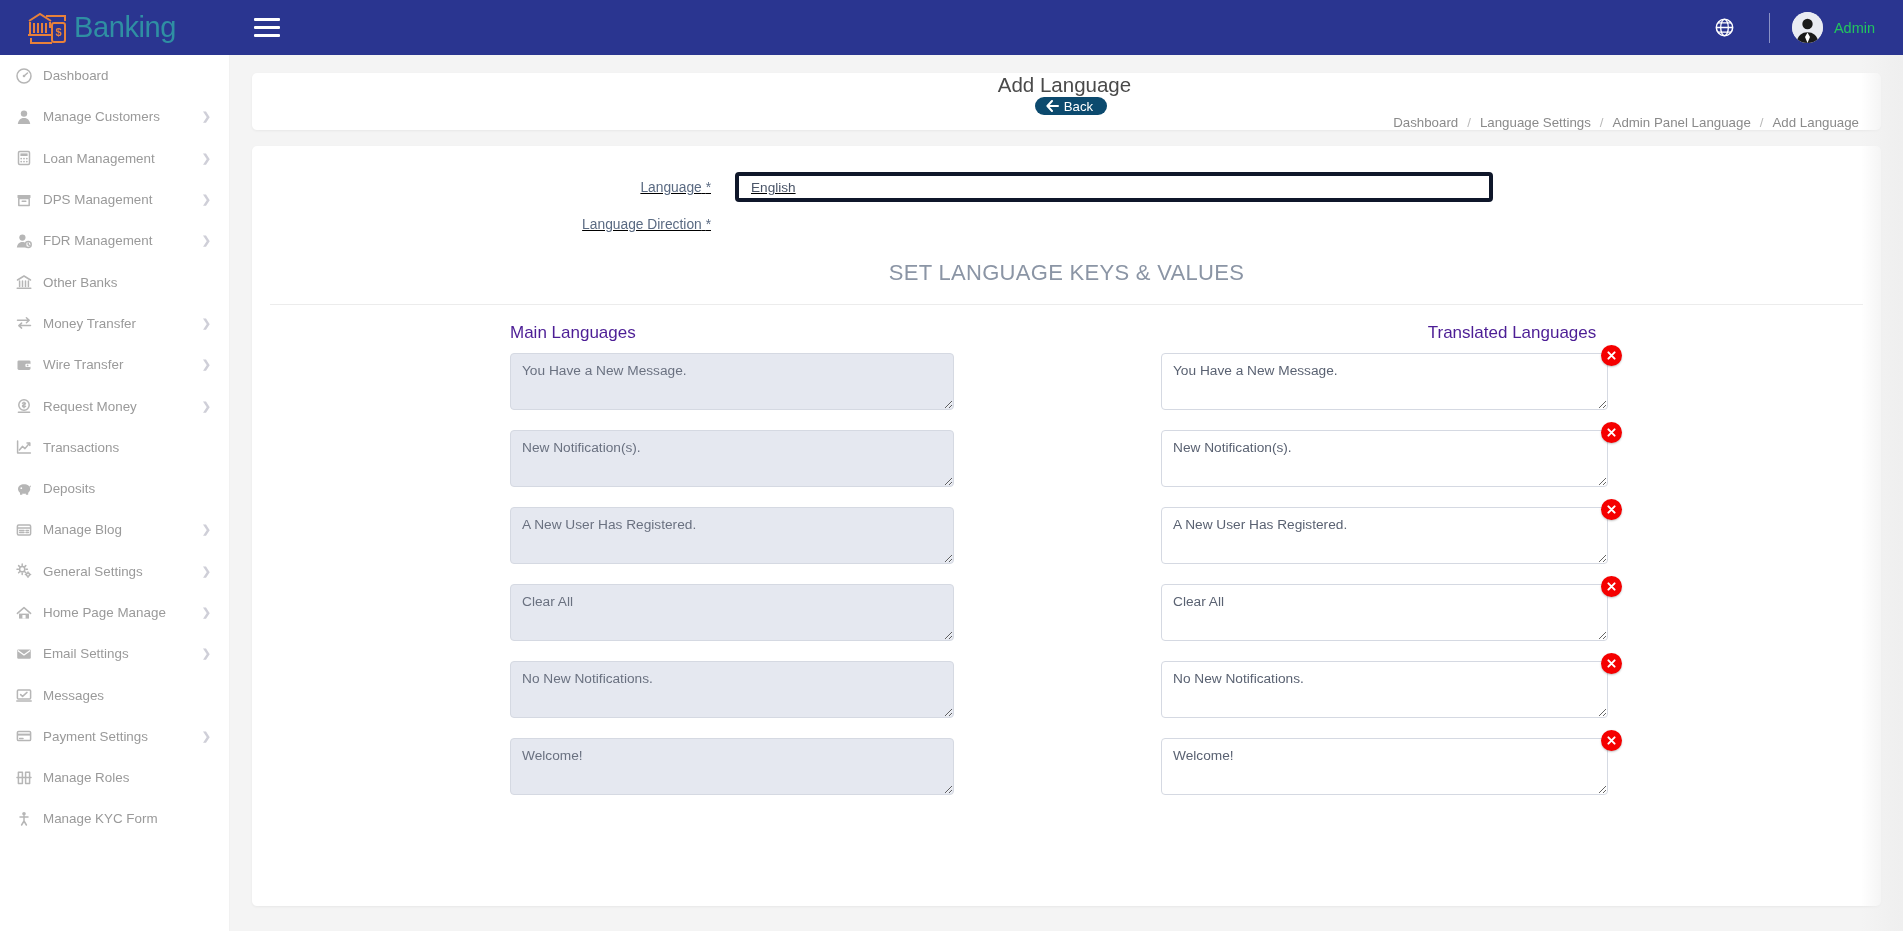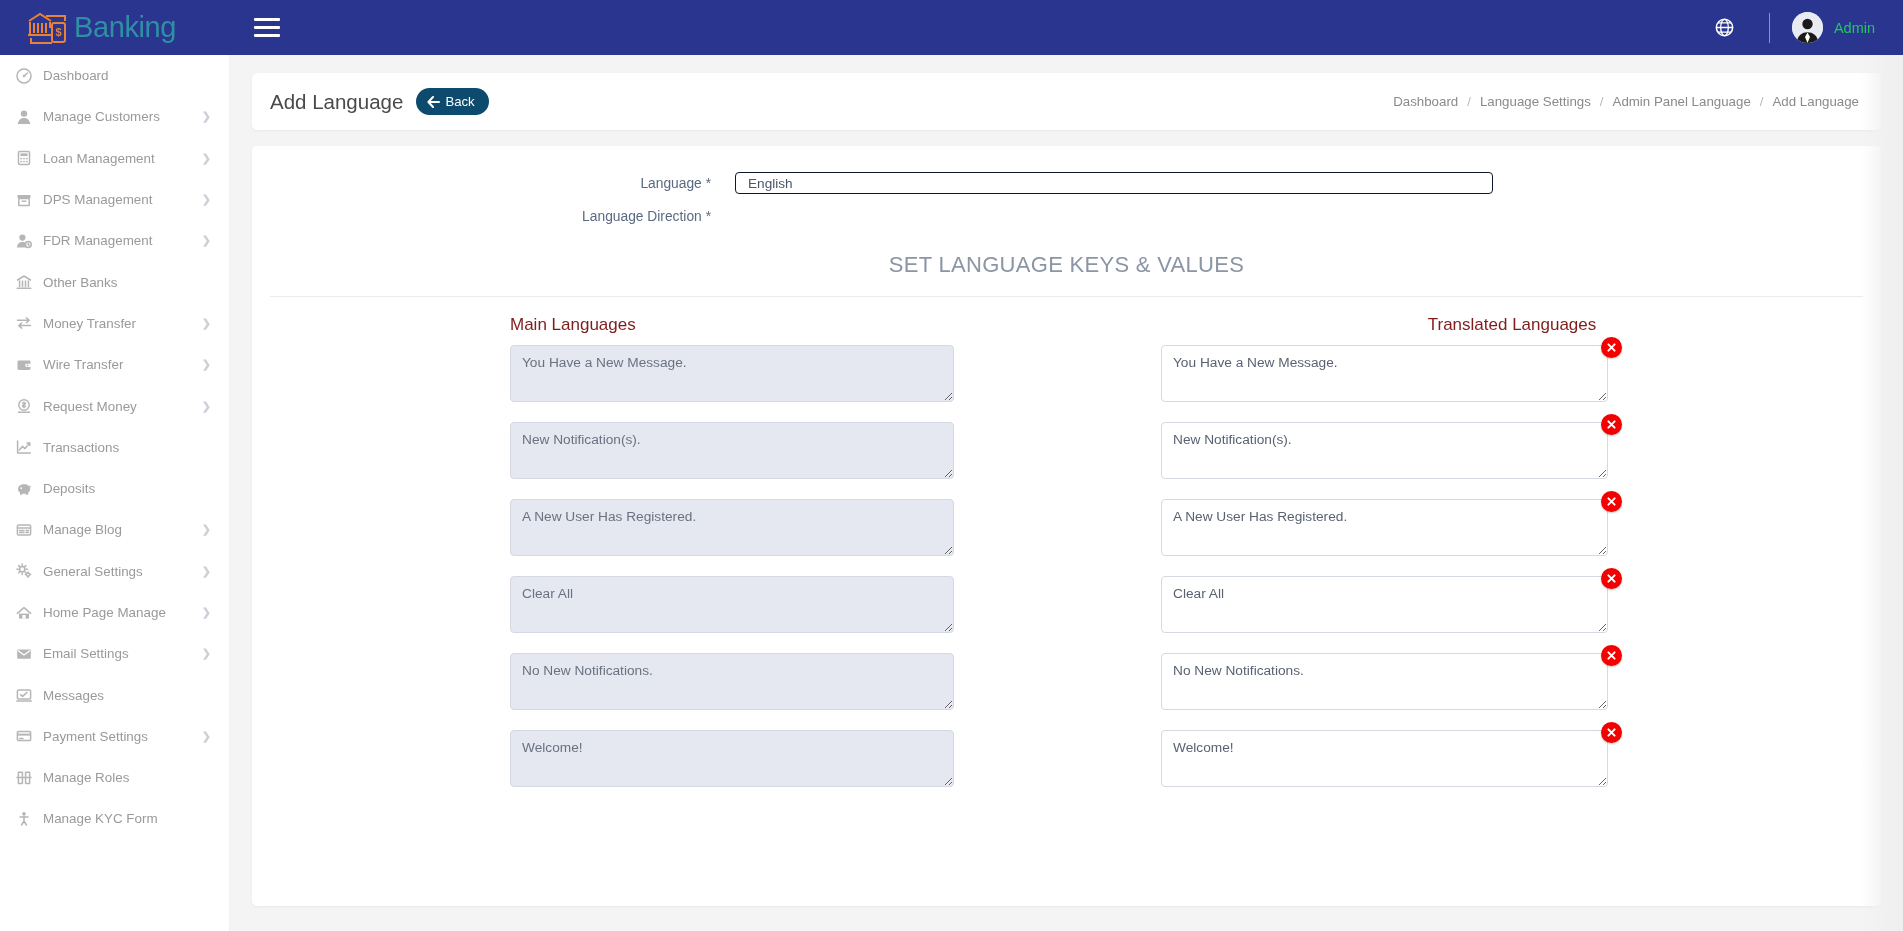--- a/index.html
+++ b/index.html
@@ -91,20 +91,21 @@
     width: 1673px; height: 876px;
     background: #f4f4f4;
     overflow: hidden;
   }
   #page-inner { padding: 18px 22px 0 22px; }
 
   .card {
     background: #ffffff;
     border-radius: 5px;
     box-shadow: 0 1px 3px rgba(0,0,0,.055);
+    flex-direction: column;
   }
   #header-card {
     height: 57px;
     display: flex; align-items: center;
     padding: 0 22px 0 18px;
     margin-bottom: 16px;
   }
   #page-title {
     font-size: 20.5px; color: #4a4a4a; font-weight: 400;
   }
@@ -126,31 +127,32 @@
   #breadcrumb .sep { color: #b9b9b9; }
   #breadcrumb .crumb { cursor: pointer; }
   #breadcrumb .crumb.current { cursor: default; }
 
   #form-card { padding: 26px 0 0 0; min-height: 760px; }
 
   .form-row {
     display: flex; align-items: center;
     margin-bottom: 15px;
     padding: 0 18px;
+    text-decoration: underline;
   }
   .form-label {
     width: 465px; flex: 0 0 465px;
     text-align: right; padding-right: 24px;
     font-size: 13.8px; color: #5a6a82;
   }
   .req { color: #5a6a82; }
   .form-control {
     width: 758px; flex: 0 0 758px;
-    height: 22px;
-    border: 1px solid #0f172a;
+    height: 30px;
+    border: 4px solid #0f172a;
     border-radius: 4px;
     padding: 0 12px;
     font-size: 13.6px; color: #4a5568;
     font-family: "Liberation Sans", sans-serif;
     background: #ffffff;
     outline: none;
   }
   select.form-control {
     appearance: none; -webkit-appearance: none;
     background-image:
@@ -172,21 +174,21 @@
     height: 1px; background: #ececec;
     margin: 0 18px 18px 18px;
   }
 
   #col-heads {
     display: flex;
     padding: 0 18px;
     margin-bottom: 10px;
   }
   #col-heads .ch {
-    font-size: 17px; color: #7f1d1d; font-weight: 400;
+    font-size: 17px; color: #4c1d95; font-weight: 400;
   }
   #col-heads .ch.main { width: 684px; flex:0 0 684px; padding-left: 240px; }
   #col-heads .ch.trans { flex: 1 1 auto; padding-left: 207px; text-align: center; }
 
   .kv-row {
     display: flex; align-items: flex-start;
     padding: 0 18px;
     margin-bottom: 16px;
   }
   .kv-left { width: 684px; flex: 0 0 684px; padding-left: 240px; }

